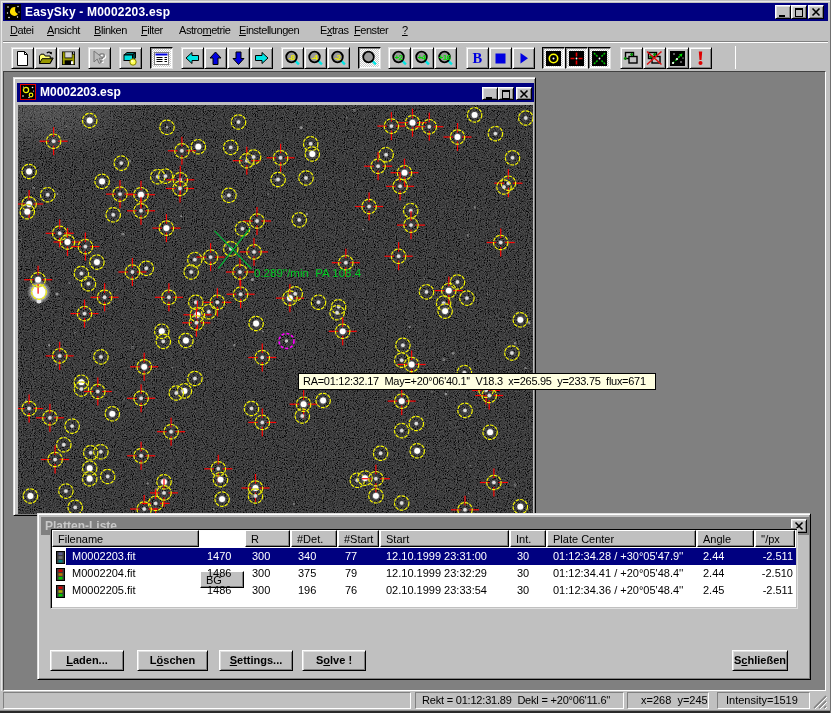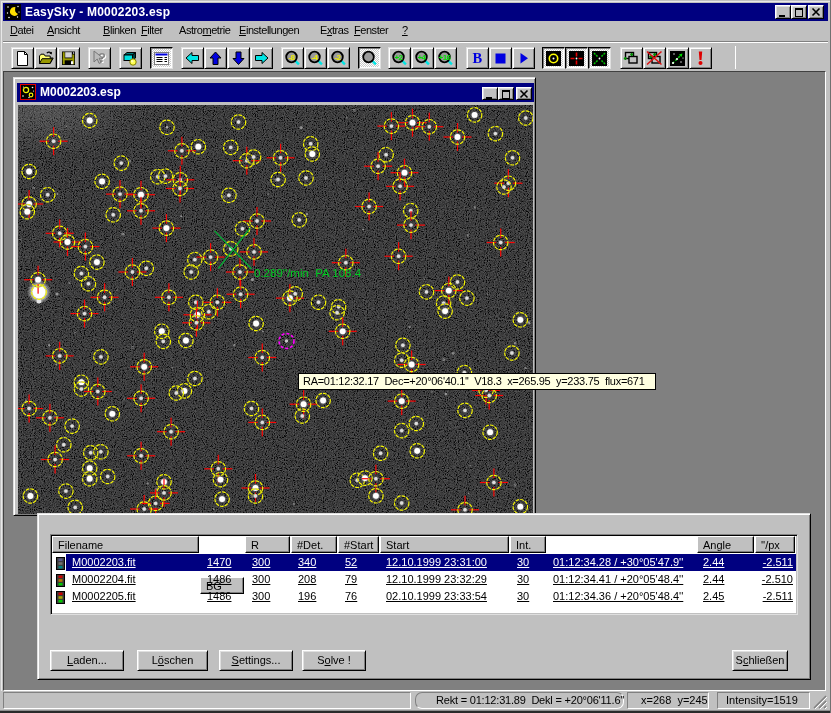--- a/index.html
+++ b/index.html
@@ -10,30 +10,30 @@
 .sunken2 { border:1px solid; border-color:#808080 #dfdfdf #dfdfdf #808080;
   box-shadow: inset 1px 1px 0 #000, inset -1px -1px 0 #c0c0c0; }
 .tbtn { position:absolute; top:5px; width:23px; height:22px; border:1px solid;
   border-color:#dfdfdf #000 #000 #dfdfdf; box-shadow:inset 1px 1px 0 #fff, inset -1px -1px 0 #808080;
   background:#c0c0c0; }
 .tbtn svg { position:absolute; left:2px; top:2px; }
 .tbtn.pressed { border-color:#000 #dfdfdf #dfdfdf #000;
   box-shadow:inset 1px 1px 0 #808080, inset -1px -1px 0 #fff; background-image:repeating-conic-gradient(#ffffff 0% 25%, #c9c9c9 0% 50%);background-size:2px 2px; }
 .btn { position:absolute; height:21px; border:1px solid; border-color:#fff #000 #000 #fff;
   box-shadow: inset 1px 1px 0 #dfdfdf, inset -1px -1px 0 #808080; background:#c0c0c0;
-  text-align:center; line-height:19px; font-size:11px; }
+  text-align:center; line-height:19px; font-size:11px;font-weight:bold; }
 .cbtn { position:absolute; width:16px; height:14px; border:1px solid; border-color:#fff #000 #000 #fff;
   box-shadow: inset 1px 1px 0 #dfdfdf, inset -1px -1px 0 #808080; background:#c0c0c0; }
 .hcell { position:absolute; top:0; height:17px; border:1px solid; border-color:#fff #000 #000 #fff;
   box-shadow: inset -1px -1px 0 #808080; background:#c0c0c0; padding-left:5px; line-height:16px; }
 .trow { position:absolute; left:0; width:744px; height:17px; }
 .trow .c { position:absolute; top:0; line-height:16px; white-space:pre; }
 .trow.sel .c { color:#fff; }
 .trow.sel:before { content:""; position:absolute; left:14px; right:0; top:0; bottom:0; background:#000080; }
-.trow .c { z-index:1;text-decoration:underline; }
+.trow .c { z-index:1; }
 .ricon { position:absolute; left:3px; top:1px; z-index:1; }
 u { text-decoration:underline; }
 </style></head>
 <body>
 
 <div class="abs" style="left:3px;top:3px;width:825px;height:18px;background:#000080;">
   <svg class="abs" style="left:2px;top:1px;" width="16" height="16" viewBox="0 0 16 16">
     <rect width="16" height="16" fill="#000"></rect>
     <path d="M10.5 3.2a4.4 4.4 0 1 0 2.5 6.8 5.4 5.4 0 0 1-2.5-6.8z" fill="#ffe000"></path>
     <circle cx="3" cy="3" r="0.8" fill="#fff"></circle>
@@ -53,21 +53,21 @@
   <div class="cbtn" style="left:805px;top:2px;">
     <svg width="14" height="12" viewBox="0 0 14 12">
         <path d="M3.5 2.5l7 7M10.5 2.5l-7 7" stroke="#000" stroke-width="1.6"></path>
       </svg>
   </div>
 </div>
 
 <div class="abs" style="left:3px;top:21px;width:825px;height:19px;line-height:19px;letter-spacing:-0.45px;">
 <span class="abs" style="left:7px;top:0;"><u>D</u>atei</span>
 <span class="abs" style="left:44px;top:0;"><u>A</u>nsicht</span>
-<span class="abs" style="left:100px;top:0;text-align:right;"><u>B</u>linken</span>
+<span class="abs" style="left:91px;top:0;text-align:right;"><u>B</u>linken</span>
 <span class="abs" style="left:138px;top:0;"><u>F</u>ilter</span>
 <span class="abs" style="left:176px;top:0;">Astro<u>m</u>etrie</span>
 <span class="abs" style="left:236px;top:0;"><u>E</u>instellungen</span>
 <span class="abs" style="left:311px;top:0;margin-left:6px;">E<u>x</u>tras</span>
 <span class="abs" style="left:351px;top:0;"><u>F</u>enster</span>
 <span class="abs" style="left:399px;top:0;"><u>?</u></span>
 </div>
 
 <div class="abs" style="left:3px;top:41px;width:825px;height:30px;border-top:1px solid #808080;box-shadow:inset 0 1px 0 #fff;">
 <div class="tbtn" style="left:8px;">
@@ -1301,63 +1301,72 @@
 <circle cx="447.0" cy="404.8" r="7.2" fill="none" stroke="#f6f600" stroke-width="1.2" stroke-dasharray="3.8,1.0"></circle>
 <circle cx="268.5" cy="236" r="1.7" fill="#c4c4c4"></circle>
 <line x1="196.5" y1="125.9" x2="233.5" y2="163.7" stroke="#00b332" stroke-width="1.25"></line>
 <line x1="231.8" y1="123.4" x2="200.2" y2="163.7" stroke="#00b332" stroke-width="1.25"></line>
 <text x="236" y="172" fill="#00cc22" font-size="11.5px" font-family="Liberation Sans, sans-serif">0.289''/min&nbsp;&nbsp;PA 108.4</text>
 <circle cx="268.5" cy="236" r="7.5" fill="none" stroke="#ff00ff" stroke-width="1.6" stroke-dasharray="3,2"></circle>
   </svg>
 </div>
 
 <div class="abs" style="left:298px;top:373px;width:358px;height:17px;background:#ffffe1;border:1px solid #000;
-  line-height:15px;padding-left:4px;white-space:pre;letter-spacing:-0.28px;">RA=01:12:32.17  Dec=+20°06'40.1''  V18.3  x=265.95  y=233.75  flux=671</div>
+  line-height:15px;padding-left:4px;white-space:pre;letter-spacing:-0.28px;">RA=01:12:32.17  May=+20°06'40.1''  V18.3  x=265.95  y=233.75  flux=671</div>
 
 <div class="abs winframe" style="left:37px;top:513px;width:774px;height:167px;">
-  <div class="abs sunken2" style="left:12px;top:20px;width:748px;height:81px;background:#fff;">
+  <div class="abs" style="left:3px;top:3px;width:768px;height:18px;background:#808080;">
+    <span class="abs" style="left:4px;top:2px;color:#c8c8c8;font-weight:bold;font-size:12px;">Platten-Liste</span>
+    <div class="cbtn" style="left:750px;top:2px;">
+      <svg width="14" height="12" viewBox="0 0 14 12">
+          <path d="M3.5 2.5l7 7M10.5 2.5l-7 7" stroke="#000" stroke-width="1.6"></path>
+        </svg>
+    </div>
+  </div>
+  <div class="abs sunken2" style="left:12px;top:14px;width:748px;height:81px;background:#fff;">
     <div class="abs" style="left:1px;top:1px;width:744px;height:91px;overflow:hidden;">
 <div class="hcell" style="left:0px;width:147px;">Filename</div>
 <div class="hcell" style="left:148px;width:44px;margin-top:41px;">BG</div>
 <div class="hcell" style="left:193px;width:45px;">R</div>
 <div class="hcell" style="left:239px;width:46px;">#Det.</div>
 <div class="hcell" style="left:286px;width:41px;">#Start</div>
 <div class="hcell" style="left:328px;width:129px;">Start</div>
 <div class="hcell" style="left:458px;width:36px;">Int.</div>
+<div class="hcell" style="left:495px;width:149px;">Plate Center</div>
 <div class="hcell" style="left:645px;width:57px;">Angle</div>
 <div class="hcell" style="left:703px;width:40px;">''/px</div>
 <div class="trow sel" style="top:18px;">
           <span class="ricon"><svg width="9" height="13" viewBox="0 0 9 13" style="margin:2px 0 0 1px;">
               <rect x="0.5" y="0.5" width="8" height="12" fill="#3a3a3a" stroke="#000"></rect>
               <rect x="2.5" y="1.5" width="4" height="2.6" fill="#5a5a8a"></rect>
               <rect x="2.5" y="5.2" width="4" height="2.6" fill="#707070"></rect>
               <rect x="2.5" y="8.9" width="4" height="2.6" fill="#008080"></rect>
             </svg></span>
           <div class="c" style="left:20px;">M0002203.fit</div>
           <div class="c" style="left:155px;">1470</div>
           <div class="c" style="left:200px;">300</div>
           <div class="c" style="left:246px;">340</div>
-          <div class="c" style="left:293px;">52</div>
+          <div class="c" style="left:293px;">77</div>
           <div class="c" style="left:334px;">12.10.1999 23:31:00</div>
           <div class="c" style="left:465px;">30</div>
           <div class="c" style="left:501px;">01:12:34.28 / +30°05'47.9''</div>
           <div class="c" style="left:651px;">2.44</div>
           <div class="c" style="left:695px;width:46px;text-align:right;">-2.511</div>
         </div>
 <div class="trow" style="top:35px;">
           <span class="ricon"><svg width="9" height="13" viewBox="0 0 9 13" style="margin:2px 0 0 1px;">
               <rect x="0.5" y="0.5" width="8" height="12" fill="#3a3a3a" stroke="#000"></rect>
               <rect x="2.5" y="1.5" width="4" height="2.6" fill="#cc0000"></rect>
               <rect x="2.5" y="5.2" width="4" height="2.6" fill="#bb7700"></rect>
               <rect x="2.5" y="8.9" width="4" height="2.6" fill="#00cc00"></rect>
             </svg></span>
           <div class="c" style="left:20px;">M0002204.fit</div>
           <div class="c" style="left:155px;">1486</div>
           <div class="c" style="left:200px;">300</div>
-          <div class="c" style="left:246px;">208</div>
+          <div class="c" style="left:246px;">375</div>
           <div class="c" style="left:293px;">79</div>
           <div class="c" style="left:334px;">12.10.1999 23:32:29</div>
           <div class="c" style="left:465px;">30</div>
           <div class="c" style="left:501px;">01:12:34.41 / +20°05'48.4''</div>
           <div class="c" style="left:651px;">2.44</div>
           <div class="c" style="left:695px;width:46px;text-align:right;">-2.510</div>
         </div>
 <div class="trow" style="top:52px;">
           <span class="ricon"><svg width="9" height="13" viewBox="0 0 9 13" style="margin:2px 0 0 1px;">
               <rect x="0.5" y="0.5" width="8" height="12" fill="#3a3a3a" stroke="#000"></rect>
@@ -1380,21 +1389,21 @@
   </div>
   <div class="btn" style="left:12px;top:136px;width:74px;"><u>L</u>aden...</div>
   <div class="btn" style="left:99px;top:136px;width:71px;">L<u>ö</u>schen</div>
   <div class="btn" style="left:181px;top:136px;width:74px;"><u>S</u>ettings...</div>
   <div class="btn" style="left:264px;top:136px;width:64px;">S<u>o</u>lve !</div>
   <div class="btn" style="left:694px;top:136px;width:56px;">S<u>c</u>hließen</div>
 </div>
 
 <div class="abs" style="left:0px;top:691px;width:831px;height:22px;background:#c0c0c0;"></div>
 <div class="abs sunken1" style="left:3px;top:692px;width:408px;height:17px;"></div>
-<div class="abs sunken1" style="left:415px;top:692px;width:209px;height:17px;line-height:15px;padding-left:20px;white-space:pre;letter-spacing:-0.2px;border-radius:7px;">Rekt = 01:12:31.89  Dekl = +20°06'11.6''</div>
+<div class="abs sunken1" style="left:415px;top:692px;width:209px;height:17px;line-height:15px;padding-left:6px;white-space:pre;letter-spacing:-0.2px;">Rekt = 01:12:31.89  Dekl = +20°06'11.6''</div>
 <div class="abs sunken1" style="left:627px;top:692px;width:82px;height:17px;line-height:15px;padding-left:13px;white-space:pre;">x=268  y=245</div>
 <div class="abs sunken1" style="left:717px;top:692px;width:93px;height:17px;line-height:15px;padding-left:8px;">Intensity=1519</div>
 <svg class="abs" style="left:813px;top:695px;" width="14" height="14" viewBox="0 0 14 14">
   <path d="M13 1L1 13M13 6L6 13M13 11l-2 2" stroke="#808080" stroke-width="1.5"></path>
   <path d="M14 2L2 14M14 7L7 14M14 12l-2 2" stroke="#fff" stroke-width="1"></path>
 </svg>
 <div class="abs" style="left:0px;top:710px;width:831px;height:1px;background:#909090;"></div>
 <div class="abs" style="left:0px;top:711px;width:831px;height:2px;background:#2a2a2a;"></div>
 <div class="abs" style="left:830px;top:0px;width:1px;height:713px;background:#707070;"></div>
 

